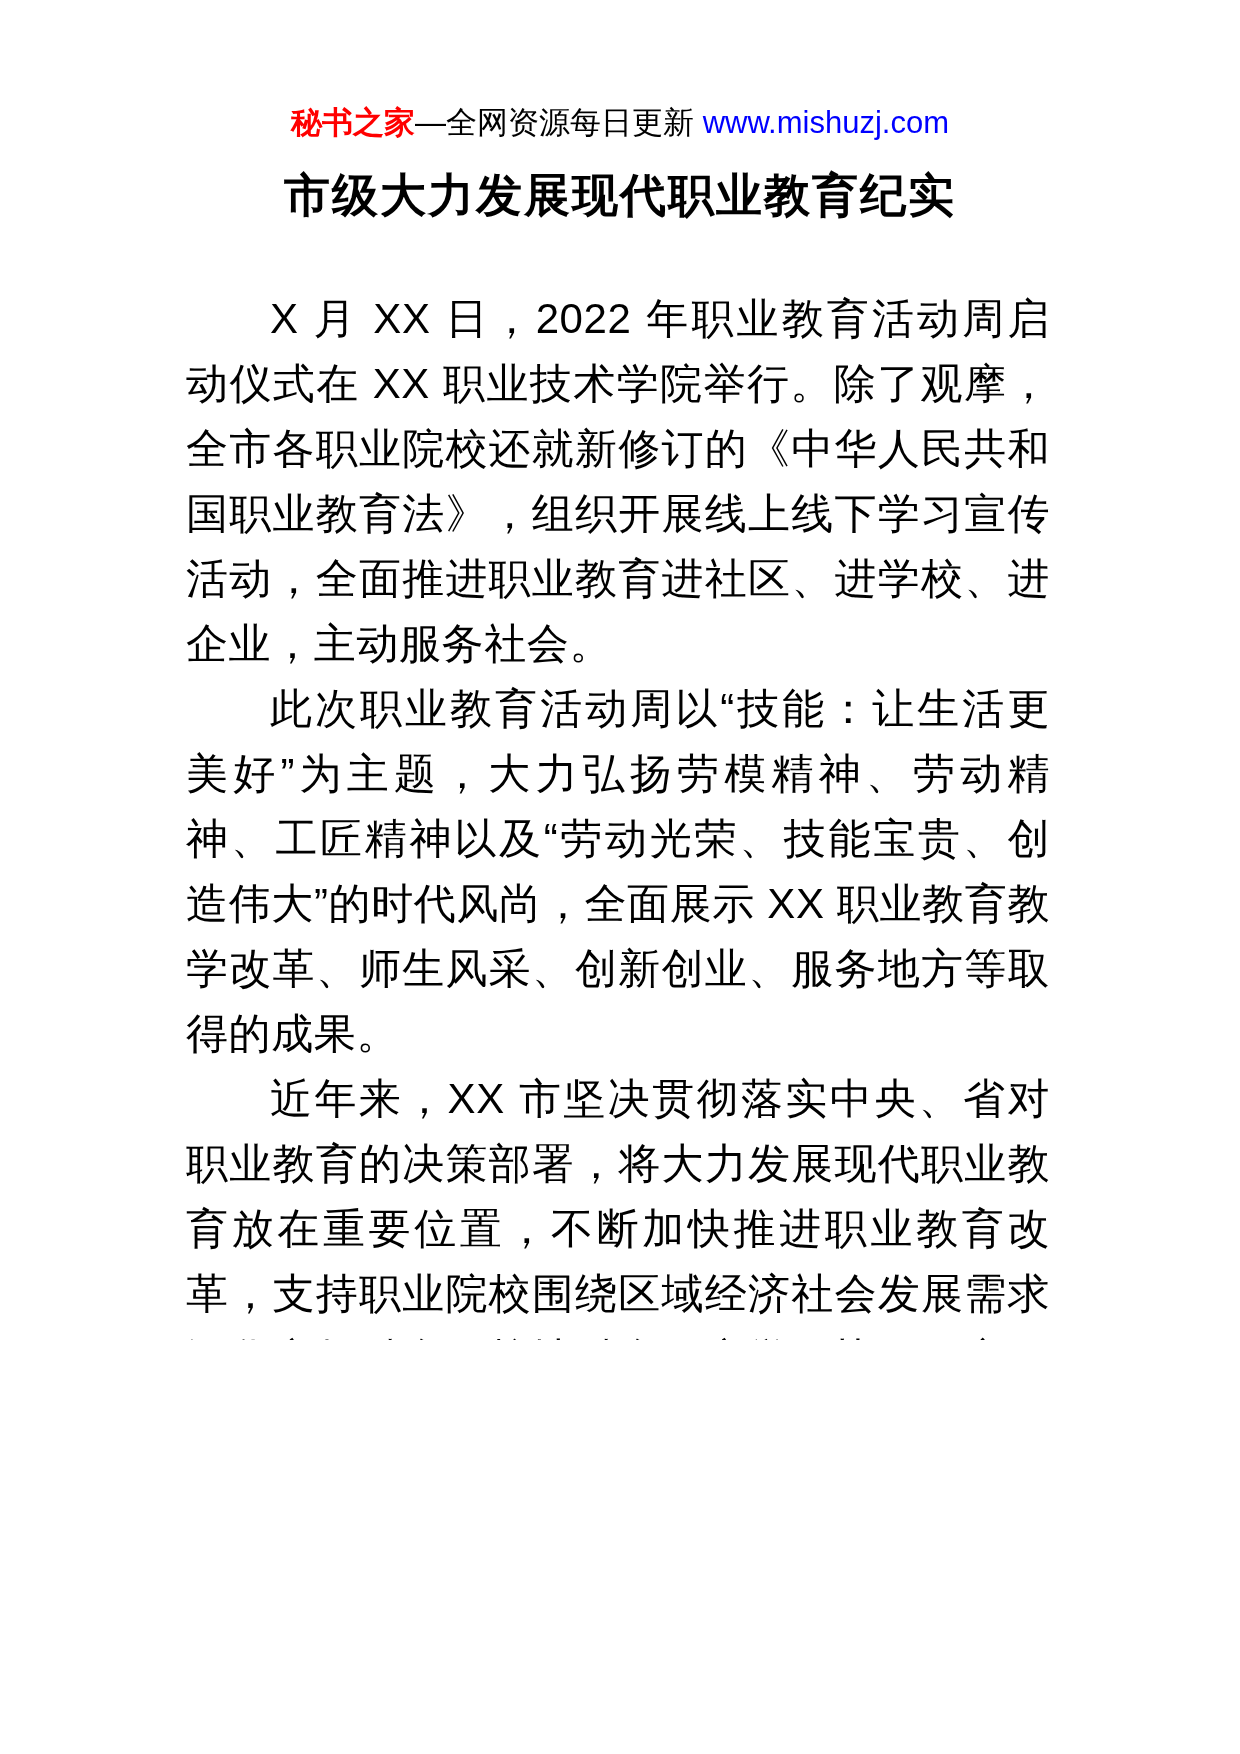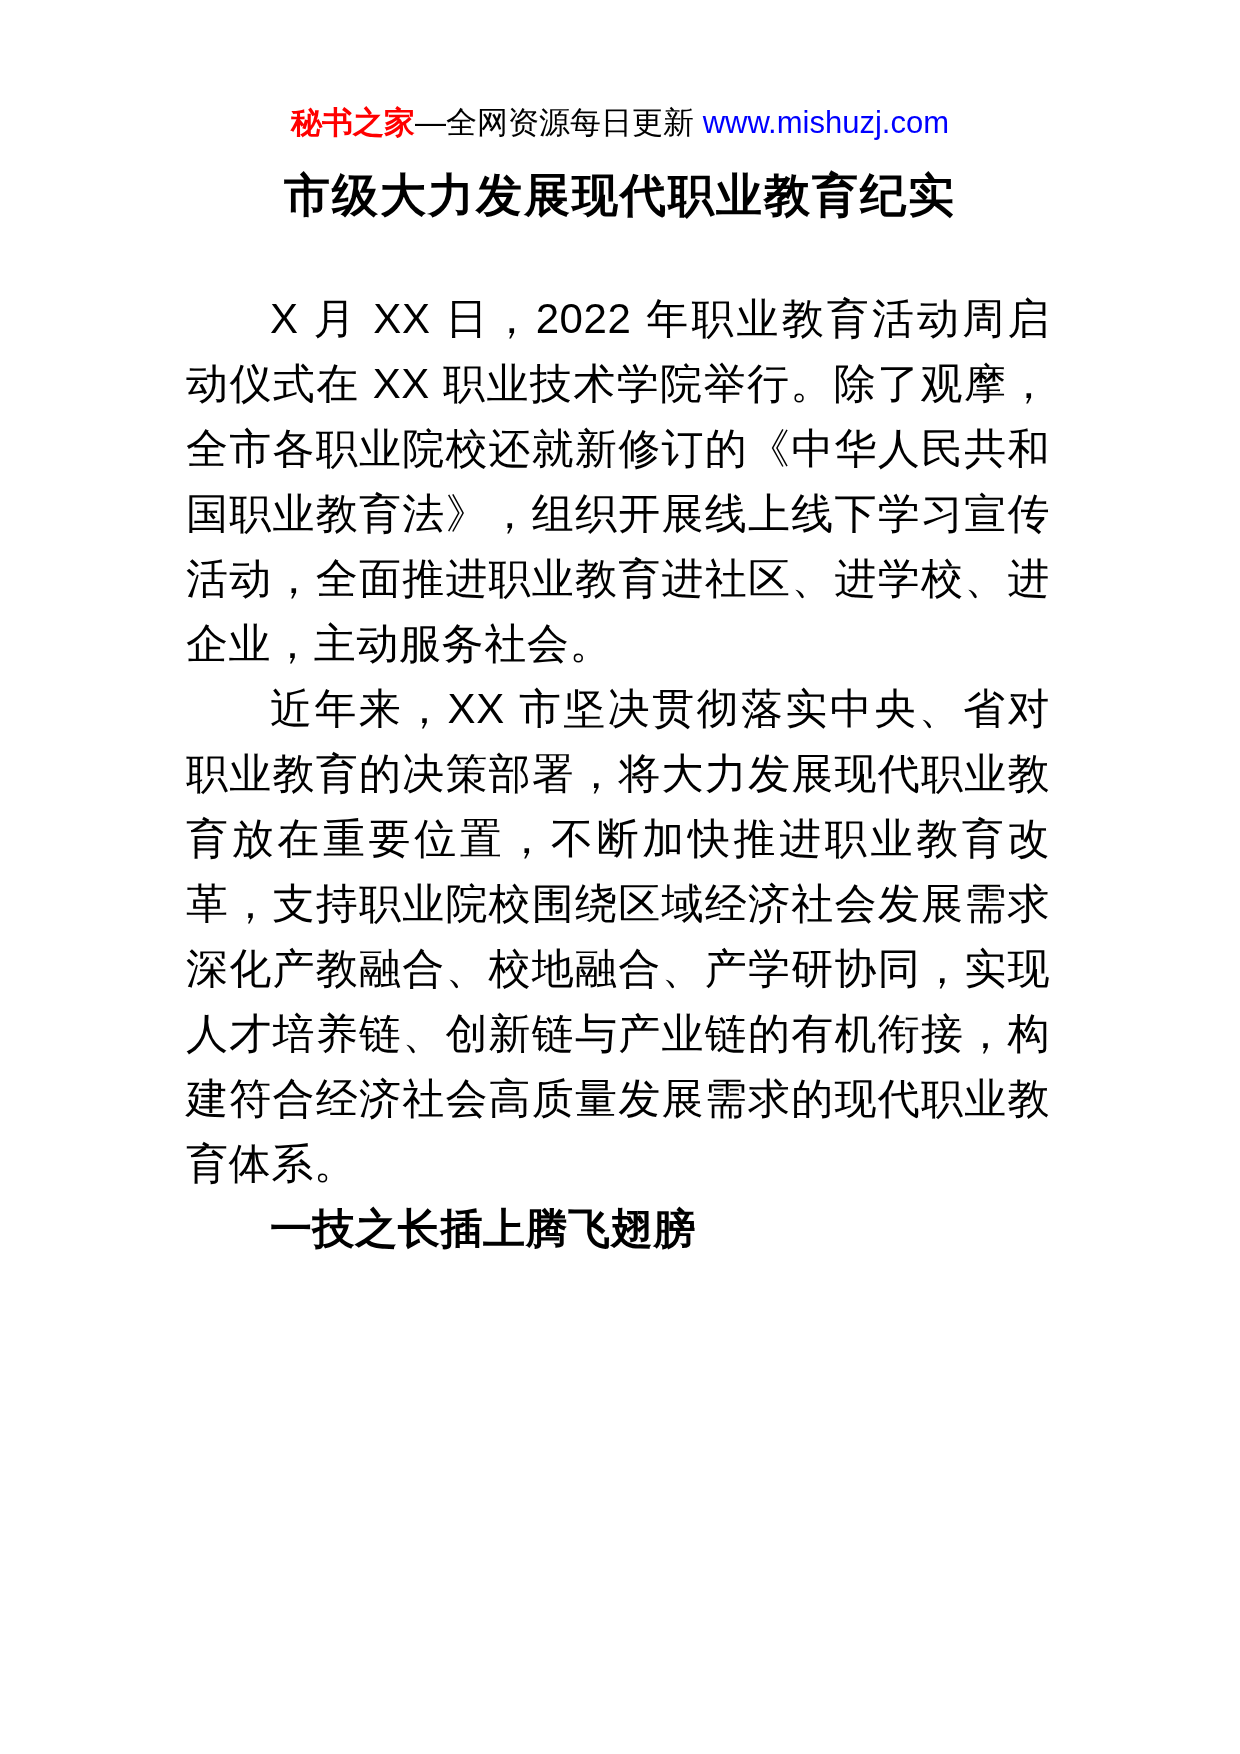--- a/index.html
+++ b/index.html
@@ -66,17 +66,18 @@
 <body>
 
 <div class="page">
 
   <div class="header"><span class="site-name">秘书之家</span><span class="tagline">—全网资源每日更新 </span><span class="url">www.mishuzj.com</span></div>
 
   <h1 class="doc-title">市级大力发展现代职业教育纪实</h1>
 
   <div class="content">
     <p class="body">X 月 XX 日，2022 年职业教育活动周启动仪式在 XX 职业技术学院举行。除了观摩，全市各职业院校还就新修订的《中华人民共和国职业教育法》，组织开展线上线下学习宣传活动，全面推进职业教育进社区、进学校、进企业，主动服务社会。</p>
+    <p class="body">此次职业教育活动周以“技能：让生活更美好”为主题，大力弘扬劳模精神、劳动精神、工匠精神以及“劳动光荣、技能宝贵、创造伟大”的时代风尚，全面展示 XX 职业教育教学改革、师生风采、创新创业、服务地方等取得的成果。</p>
     <p class="body">近年来，XX 市坚决贯彻落实中央、省对职业教育的决策部署，将大力发展现代职业教育放在重要位置，不断加快推进职业教育改革，支持职业院校围绕区域经济社会发展需求深化产教融合、校地融合、产学研协同，实现人才培养链、创新链与产业链的有机衔接，构建符合经济社会高质量发展需求的现代职业教育体系。</p>
     <p class="subheading">一技之长插上腾飞翅膀</p>
   </div>
 
 </div>
 
 </body></html>

